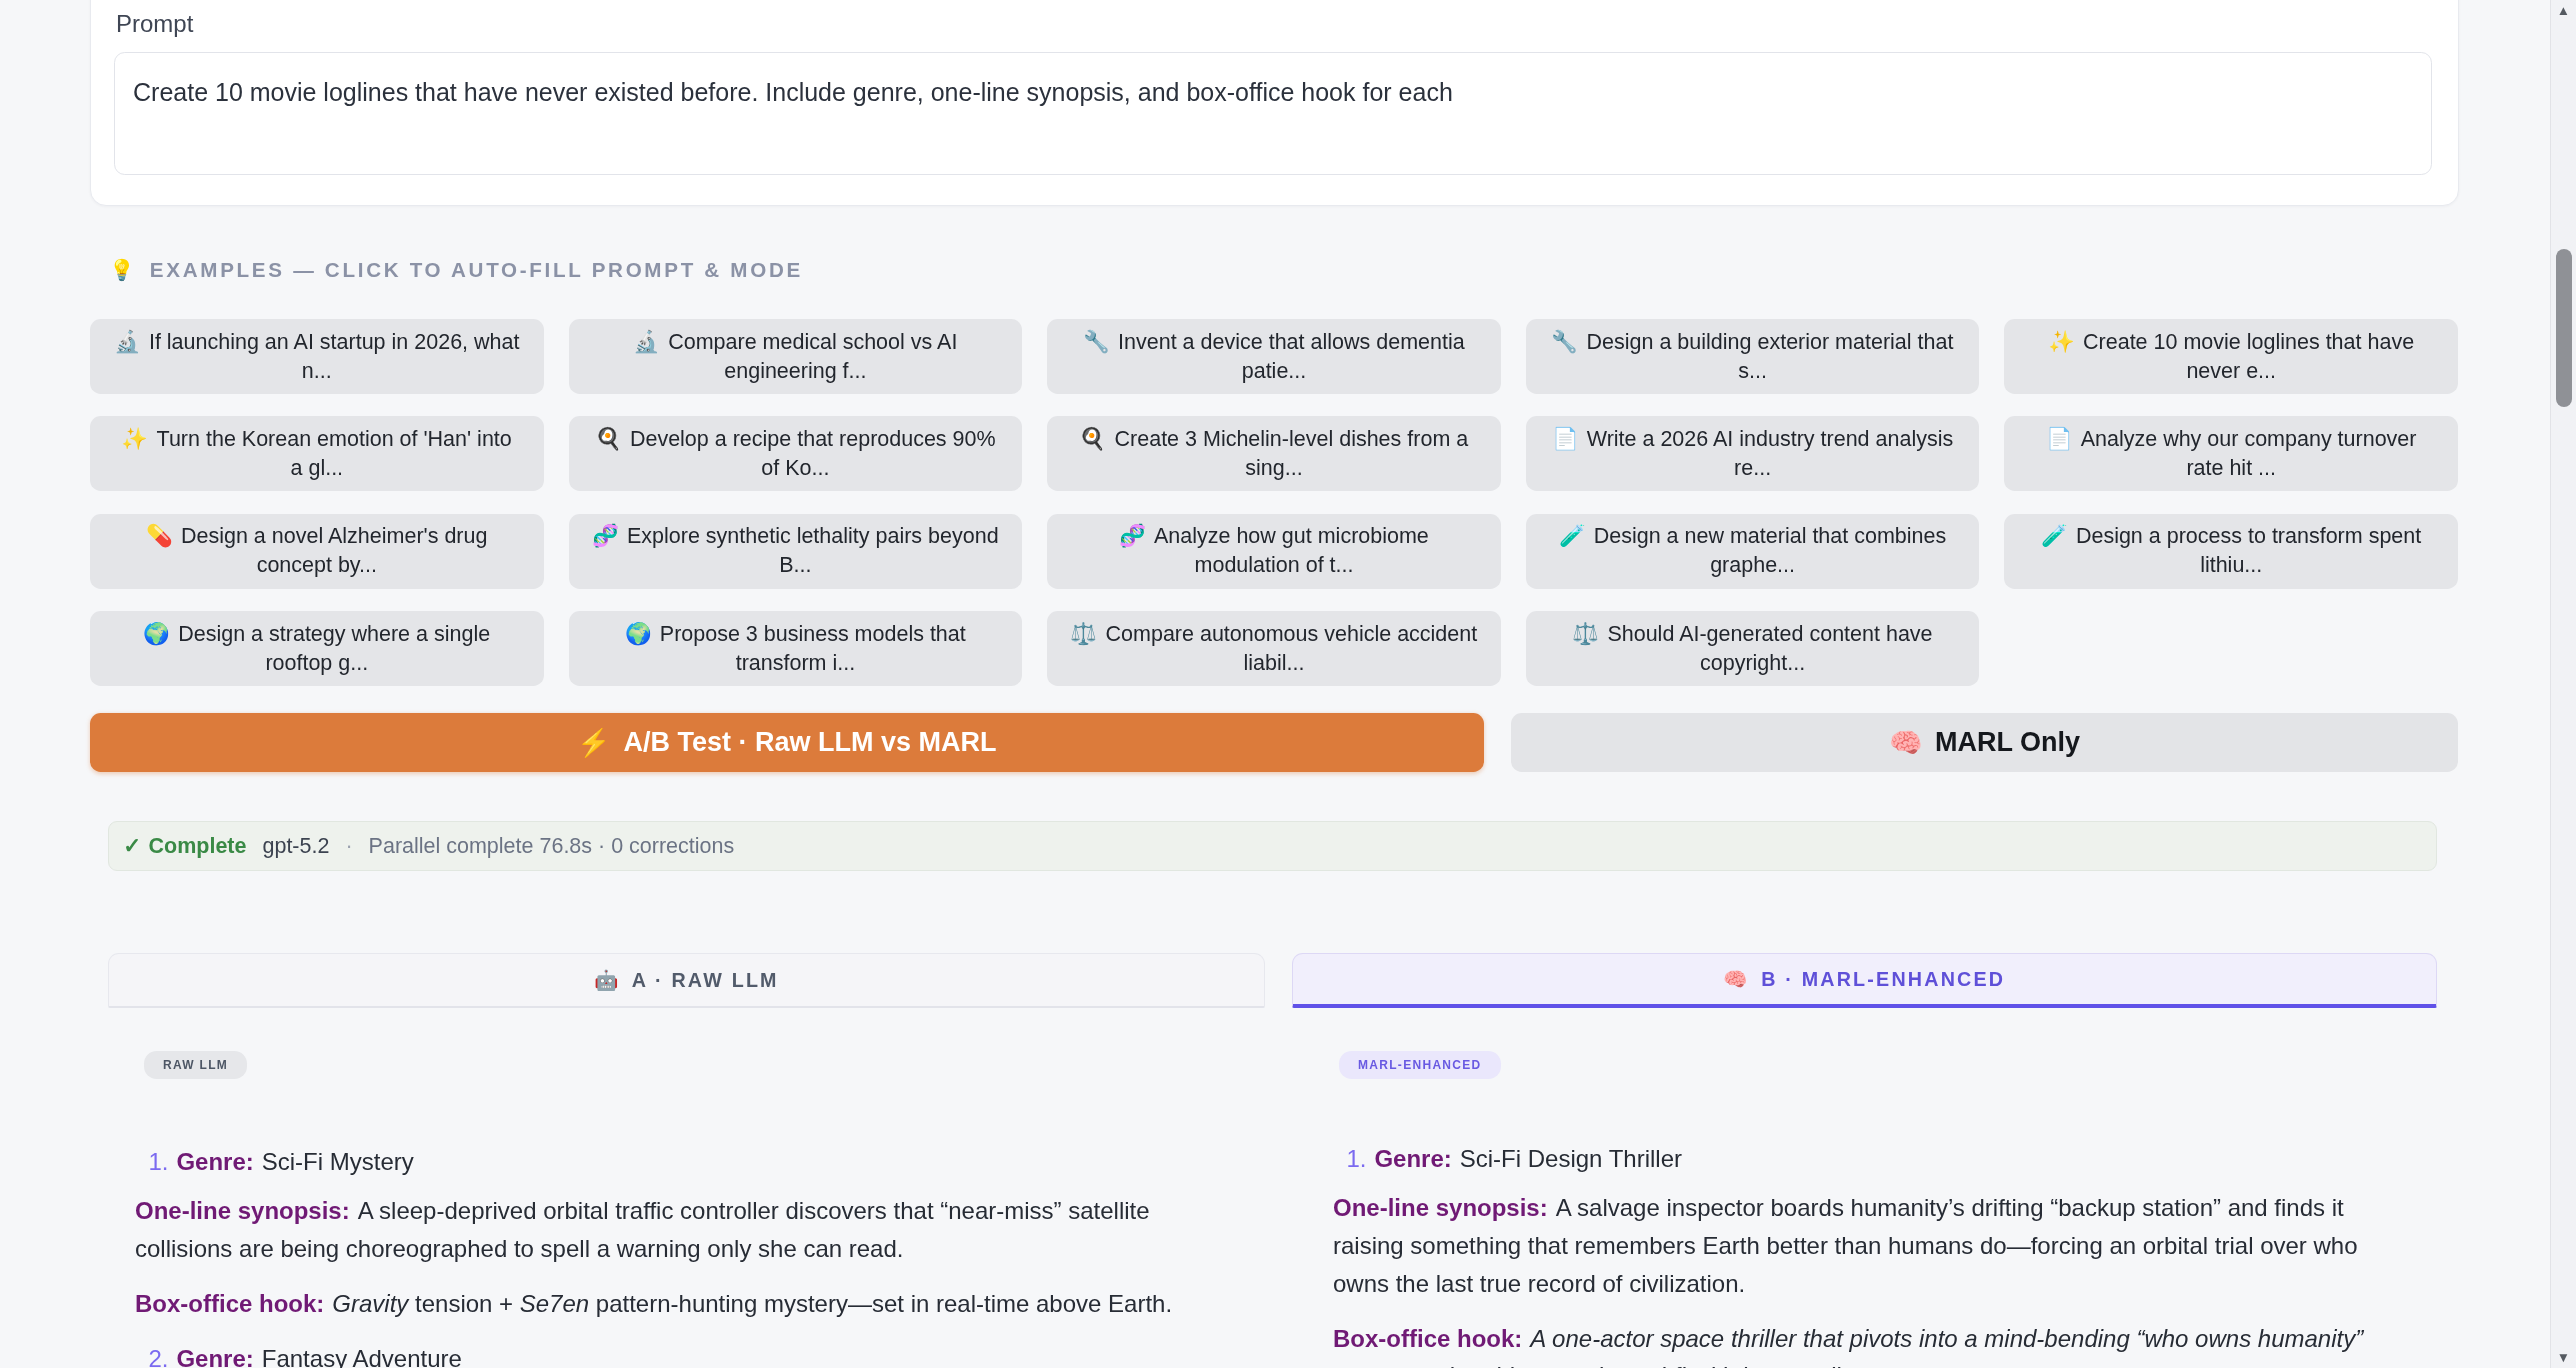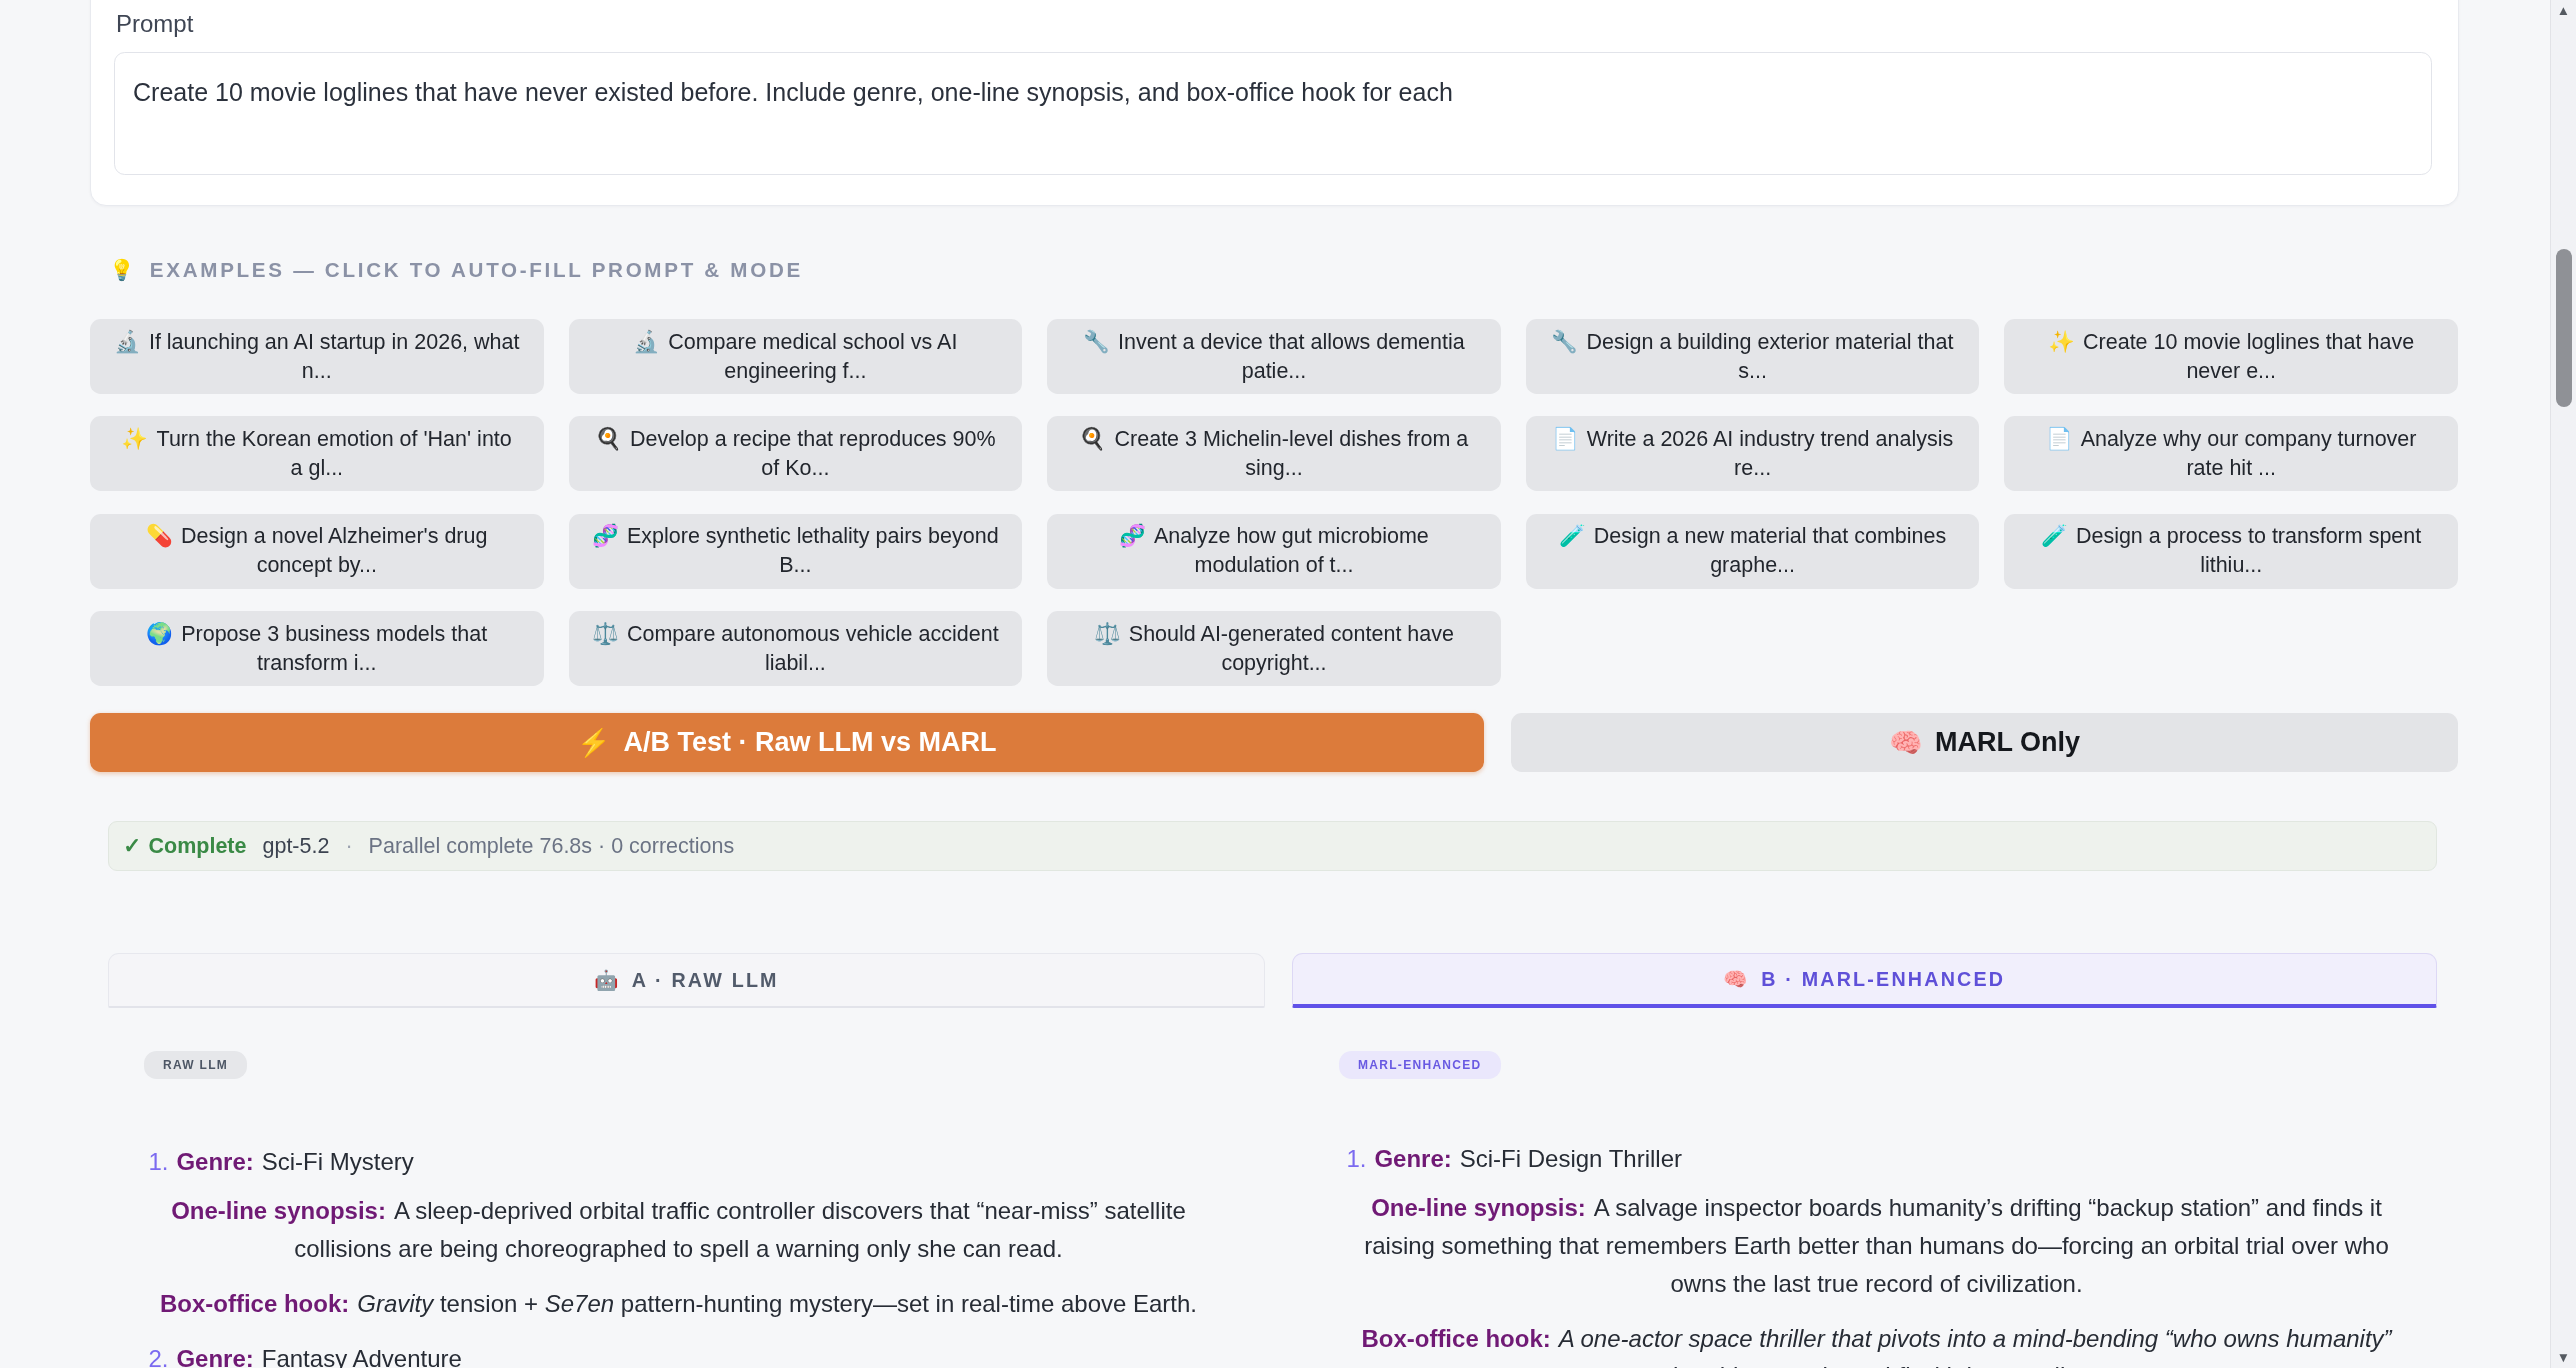--- a/index.html
+++ b/index.html
@@ -60,21 +60,21 @@
   .badge-a{left:144px;background:#e6e7ea;color:#4d5665;}
   .badge-b{left:1339px;background:#eae7fc;color:#695ae2;}
 
   
   .content{position:absolute;font-size:24px;line-height:38px;color:#272c35;}
   .content-a{left:135px;top:1143px;width:1087px;}
   .content-b{left:1333px;top:1140px;width:1087px;}
   .entry{padding-left:13.4px;margin:0 0 10.7px 0;}
   .num{color:#7b6af0;margin-right:8px;}
   .blabel{font-weight:700;color:#701a75;margin-right:8px;}
-  .para{margin:8px 0 17px 0;text-align:center;}
+  .para{margin:8px 0 17px 0;}
   .ital{font-style:italic;}
 
   
   .scrollbar{position:absolute;right:0;top:0;width:26px;height:1369px;
     background:#f1f2f5;border-left:0.9px solid #e2e3e7;box-sizing:border-box;}
   .sb-arrow{position:absolute;left:0;width:100%;text-align:center;
     font-size:13.4px;color:#555a61;cursor:pointer;}
   .sb-up{top:2.7px;}
   .sb-down{bottom:4.5px;}
   .sb-thumb{position:absolute;top:249px;left:4.5px;width:16px;height:158px;
@@ -137,20 +137,23 @@
     <button class="ex-btn">
         <span class="ex-inner"><span class="ex-ico">🧬</span><span>Analyze how gut microbiome modulation of t...</span></span>
       </button>
     <button class="ex-btn">
         <span class="ex-inner"><span class="ex-ico">🧪</span><span>Design a new material that combines graphe...</span></span>
       </button>
     <button class="ex-btn">
         <span class="ex-inner"><span class="ex-ico">🧪</span><span>Design a process to transform spent lithiu...</span></span>
       </button>
     <button class="ex-btn">
+        <span class="ex-inner"><span class="ex-ico">🌍</span><span>Design a strategy where a single rooftop g...</span></span>
+      </button>
+    <button class="ex-btn">
         <span class="ex-inner"><span class="ex-ico">🌍</span><span>Propose 3 business models that transform i...</span></span>
       </button>
     <button class="ex-btn">
         <span class="ex-inner"><span class="ex-ico">⚖️</span><span>Compare autonomous vehicle accident liabil...</span></span>
       </button>
     <button class="ex-btn">
         <span class="ex-inner"><span class="ex-ico">⚖️</span><span>Should AI-generated content have copyright...</span></span>
       </button>
   </div>
 

